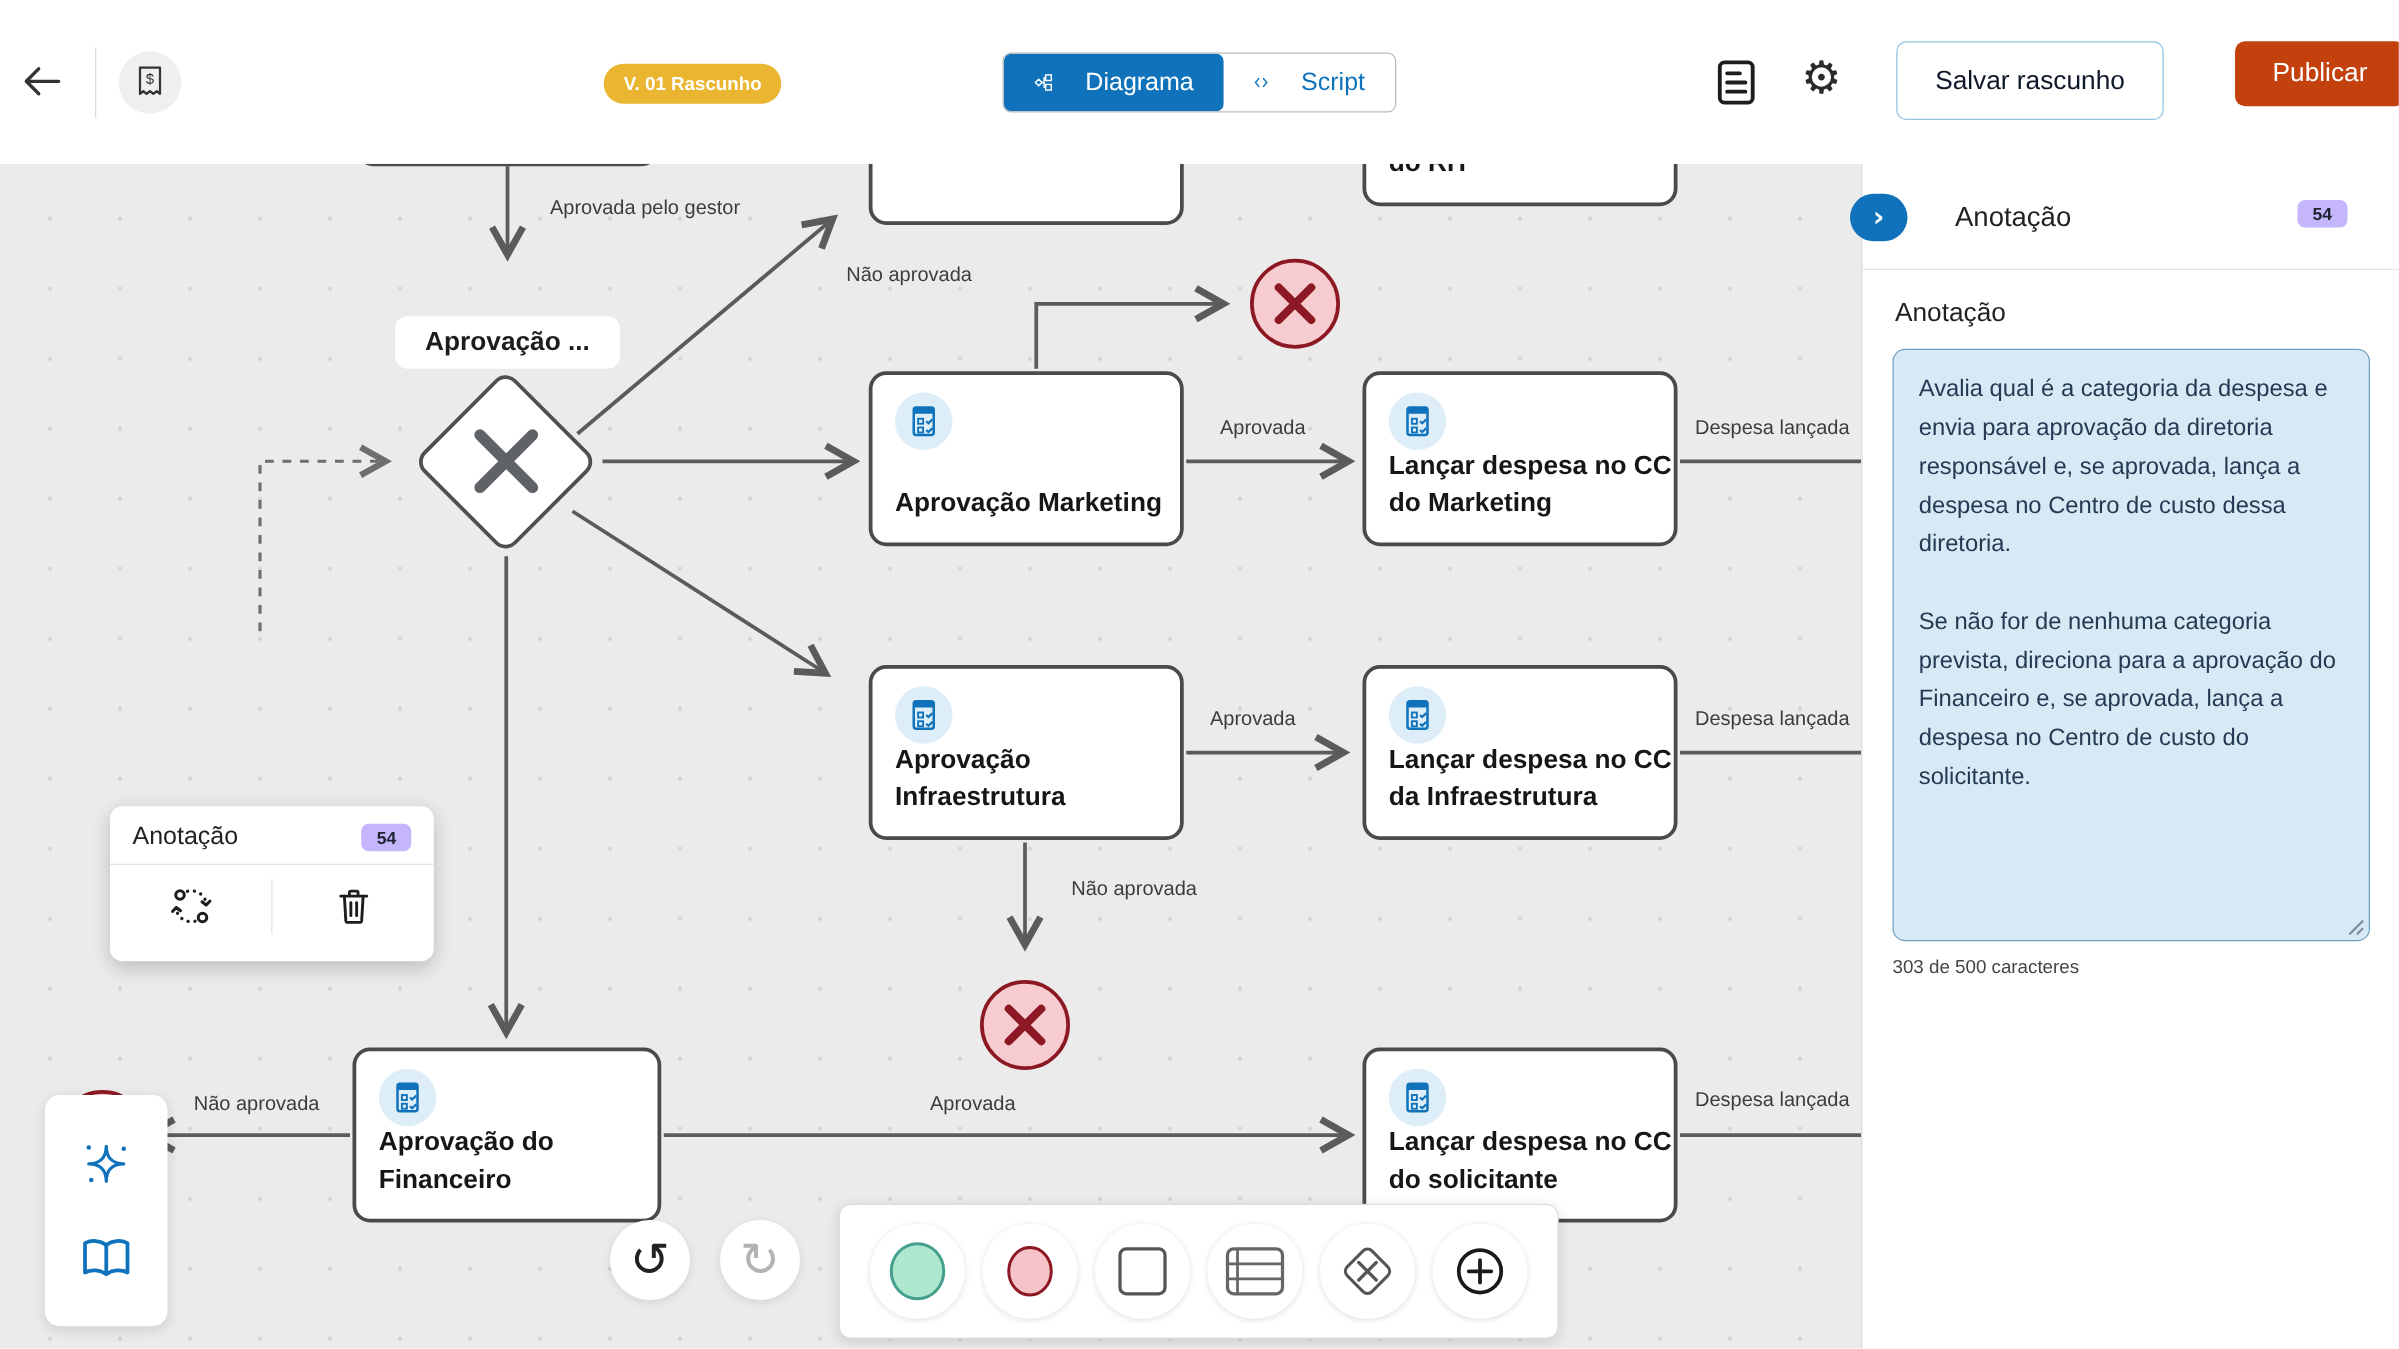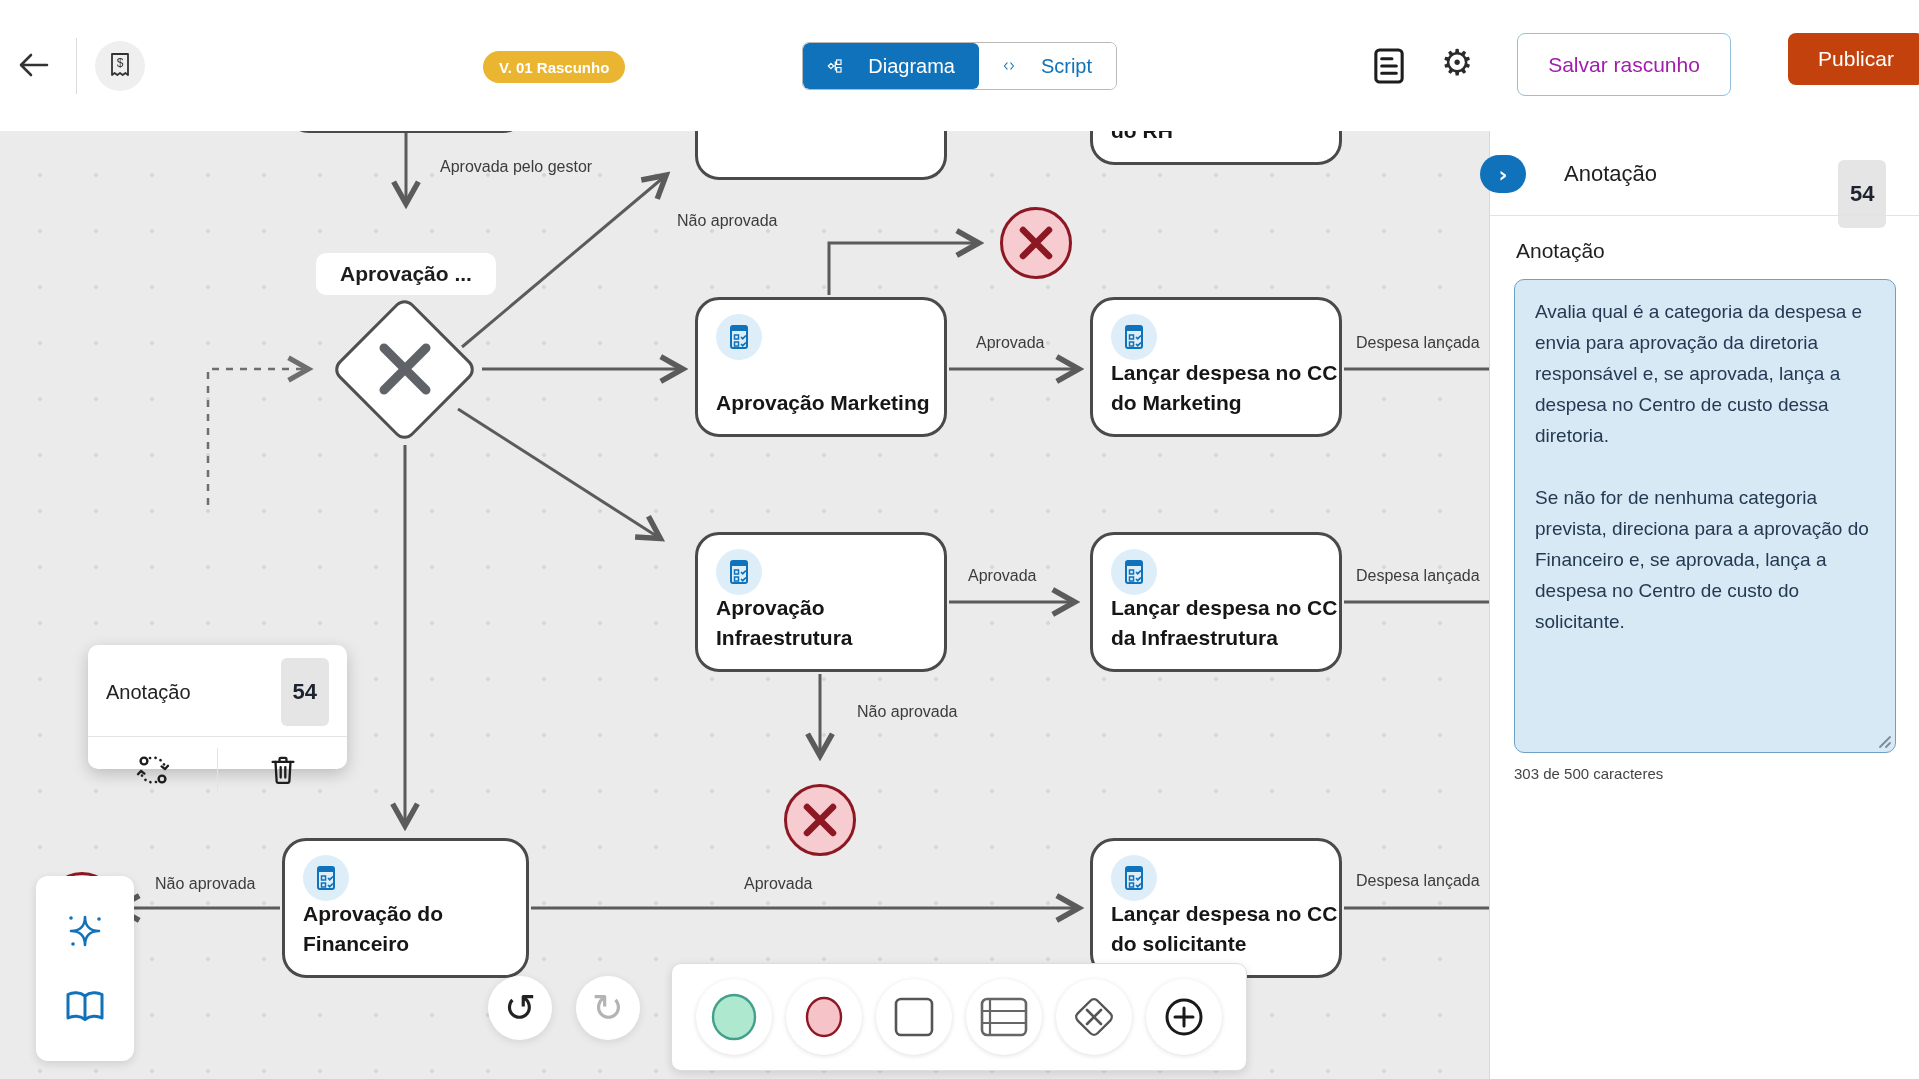--- a/index.html
+++ b/index.html
@@ -17,32 +17,32 @@
   .version-badge { position:absolute; left:483px; top:51px; height:32px; padding:0 16px; background:#eab531;
     border-radius:16px; color:#fff; font-size:15px; font-weight:bold; display:flex; align-items:center; }
   .toggle-group { position:absolute; left:802px; top:42px; height:48px; display:flex; border:1px solid #b9b9b9;
     border-radius:7px; overflow:hidden; background:#fff; }
   .toggle-btn { display:flex; align-items:center; justify-content:center; gap:26px; font-size:20px;
     border:none; background:#fff; color:#0f72ba; cursor:pointer; padding:0 24px; }
   .toggle-btn.active { background:#0f72ba; color:#fff; border-radius:6px; }
   .icon-btn { position:absolute; background:none; border:none; cursor:pointer; }
   .gear-glyph { font-family:"DejaVu Sans", sans-serif; font-size:36px; color:#2b2b2b; line-height:1; }
   .btn-save { position:absolute; left:1517px; top:33px; width:214px; height:63px; background:#fff;
-    border:1px solid #92c2e0; border-radius:8px; color:#a21caf; font-size:21px; cursor:pointer; }
+    border:1px solid #92c2e0; border-radius:8px; color:#0f172a; font-size:21px; cursor:pointer; }
   .btn-publish { position:absolute; left:1772px; top:33px; width:136px; height:52px; background:#c2410c;
     border:none; border-radius:8px; color:#fff; font-size:21px; cursor:pointer;margin-left:16px; }
 
   
   .canvas { position:absolute; top:131px; left:0; width:1489px; height:948px; overflow:hidden;
     background-color:#ebebeb;
     background-image:radial-gradient(circle, #d6d6d6 1.6px, transparent 1.9px);
     background-size:56px 56px; background-position:12px 16px; }
   .connectors { position:absolute; left:0; top:0; width:1489px; height:948px; }
 
-  .task { position:absolute; background:#fff; border:3px solid #4a4a4a; border-radius:24px; }
+  .task { position:absolute; background:#fff; border:3px solid #4a4a4a; border-radius:14px; }
   .ticon { position:absolute; left:18px; top:14px; width:46px; height:46px; border-radius:50%;
     background:#ddeef9; display:flex; align-items:center; justify-content:center; }
   .tlabel { position:absolute; left:18px; bottom:16px; font-size:21px; font-weight:bold; color:#161616;
     line-height:30px; white-space:pre-line; }
 
   .gateway-label { position:absolute; left:316px; top:98px; width:180px; height:42px; background:#fff;
     border-radius:10px; display:flex; align-items:center; justify-content:center;
     font-size:21px; font-weight:bold; color:#1d1d1d;margin-top:24px; }
   .diamond { position:absolute; left:352px; top:186px; width:105px; height:105px; background:#fff;
     border:3px solid #4f4f4f; border-radius:12px; transform:rotate(45deg); }
@@ -55,21 +55,21 @@
 
   .note-outer { position:absolute; left:22px; top:377px; width:370px; height:118px;
     border:3px solid #1b4a86; border-radius:9px; background:#1b4a86; padding:3px; }
   .note-inner { width:100%; height:100%; background:#fcf4dc; border:3px solid #dfaf3b; border-radius:7px;
     padding:6px 13px; font-size:19px; line-height:33px; color:#3a3a3a; white-space:pre-line; }
 
   .popup { position:absolute; left:88px; top:514px; width:259px; height:124px; background:#fff;
     border-radius:10px; box-shadow:0 5px 16px rgba(0,0,0,0.2); }
   .popup-header { display:flex; align-items:center; justify-content:space-between; padding:13px 18px 10px 18px; }
   .popup-title { font-size:20px; color:#222; }
-  .count-badge { background:#e5e5e5; border-radius:6px; padding:21px 12px; font-size:22px; font-weight:bold; color:#1d2430; }
+  .count-badge { background:#c4b5fd; border-radius:6px; padding:3px 12px; font-size:14px; font-weight:bold; color:#1d2430; }
   .popup-divider { height:1px; background:#e4e4e4; margin:0 0; }
   .popup-actions { display:flex; height:66px; align-items:center; }
   .popup-action { flex:1; height:100%; background:none; border:none; cursor:pointer;
     display:flex; align-items:center; justify-content:center; }
   .popup-vdiv { width:1px; height:44px; background:#e4e4e4; }
 
   .left-panel { position:absolute; left:36px; top:745px; width:98px; height:185px; background:#fff;
     border-radius:12px; box-shadow:0 3px 10px rgba(0,0,0,0.12); display:flex; flex-direction:column;
     align-items:center; justify-content:space-evenly; }
   .panel-btn { background:none; border:none; cursor:pointer; }

